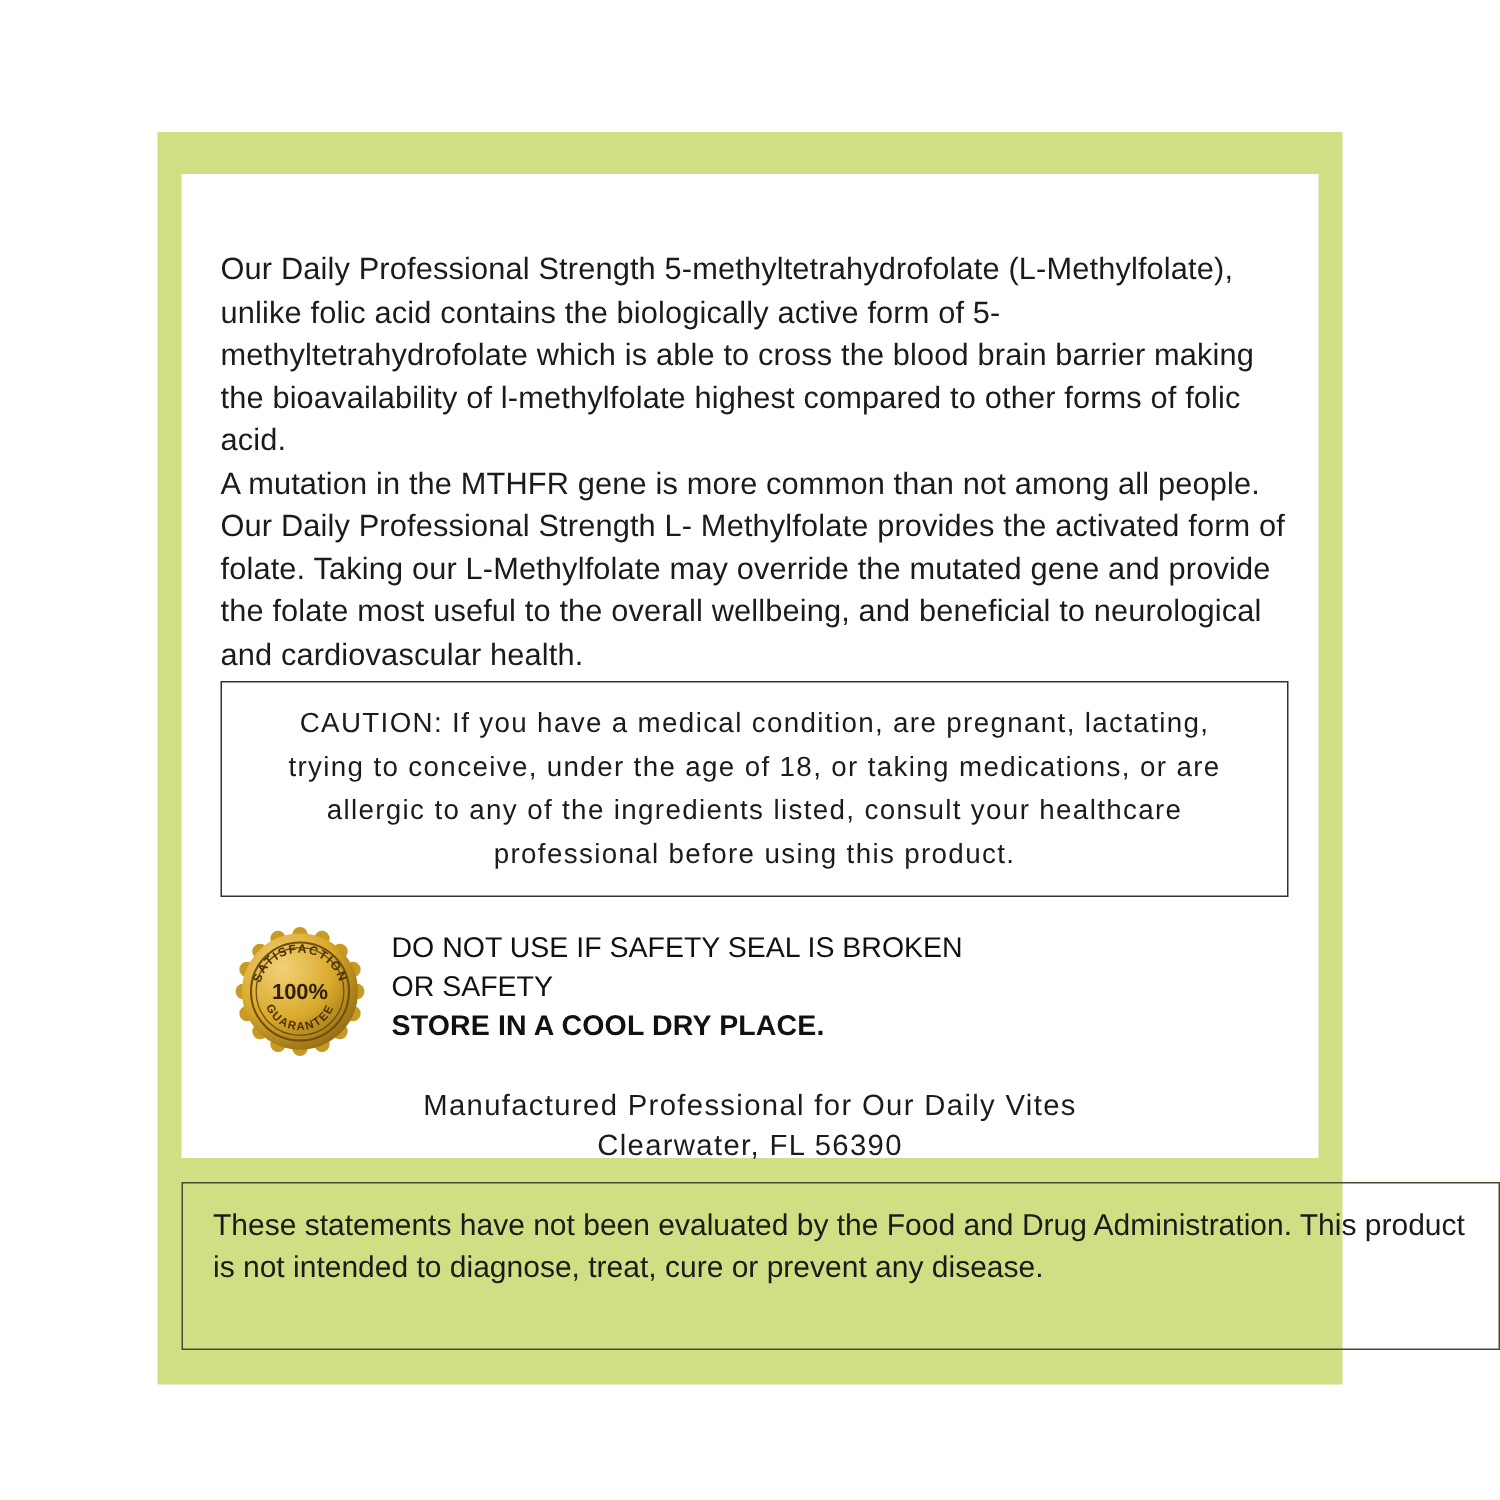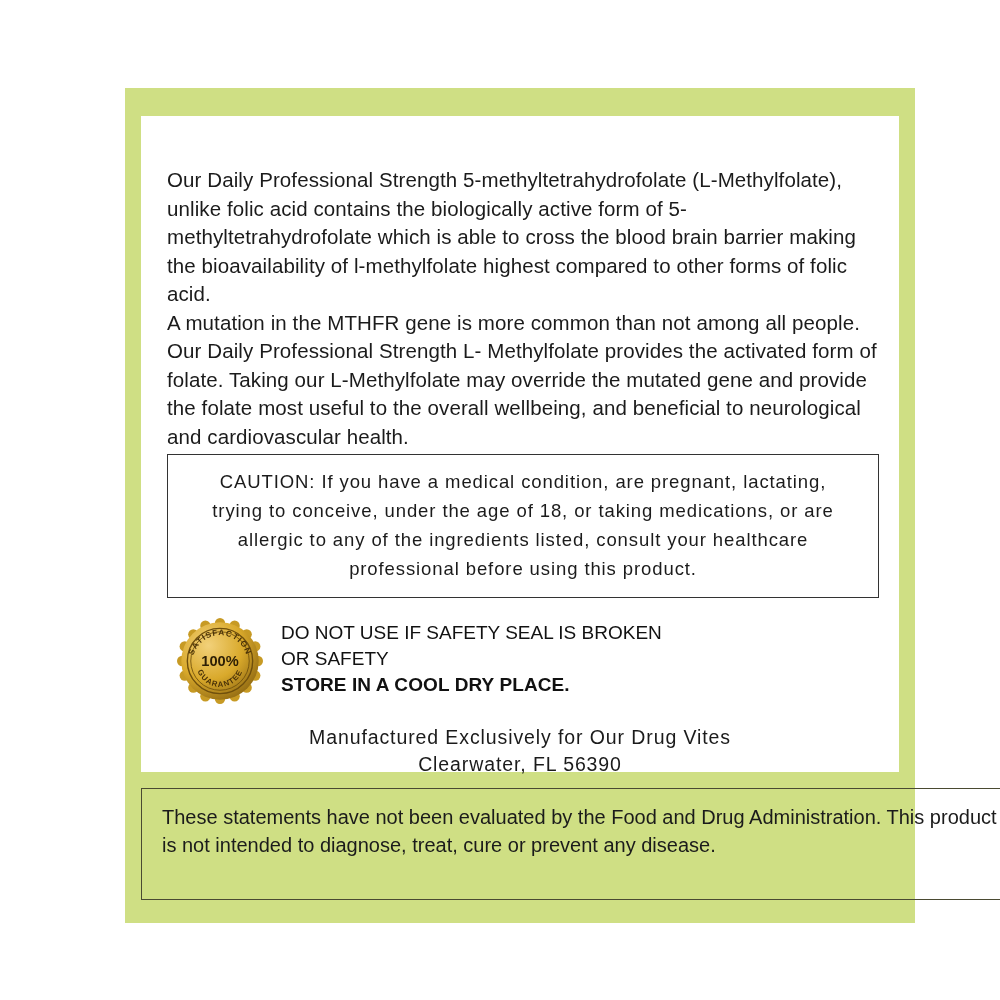--- a/index.html
+++ b/index.html
@@ -12,21 +12,20 @@
   }
 
   .label-outer {
     position: absolute;
     left: 105px;
     top: 88px;
     width: 790px;
     height: 835px;
     background: #cfdf84;
     box-sizing: border-box;
-    margin-left: 20px;
   }
 
   .white-panel {
     position: absolute;
     left: 16px;
     top: 28px;
     width: 758px;
     height: 656px;
     background: #ffffff;
     box-sizing: border-box;
@@ -185,21 +184,21 @@
       </svg>
     </div>
 
     <div class="warnings">
       <div class="warn-line">DO NOT USE IF SAFETY SEAL IS BROKEN</div>
       <div class="warn-line">OR SAFETY</div>
       <div class="warn-line bold">STORE IN A COOL DRY PLACE.</div>
     </div>
 
     <div class="mfg">
-      <div>Manufactured Exclusively for Our Drug Vites</div>
+      <div>Manufactured Professional for Our Daily Vites</div>
       <div>Clearwater, FL 56390</div>
     </div>
 
   </div>
 
   <div class="disclaimer-box">
     <p class="disclaimer-text">These statements have not been evaluated by the Food and Drug Administration. This product is not intended to diagnose, treat, cure or prevent any disease.</p>
   </div>
 
 </div>

